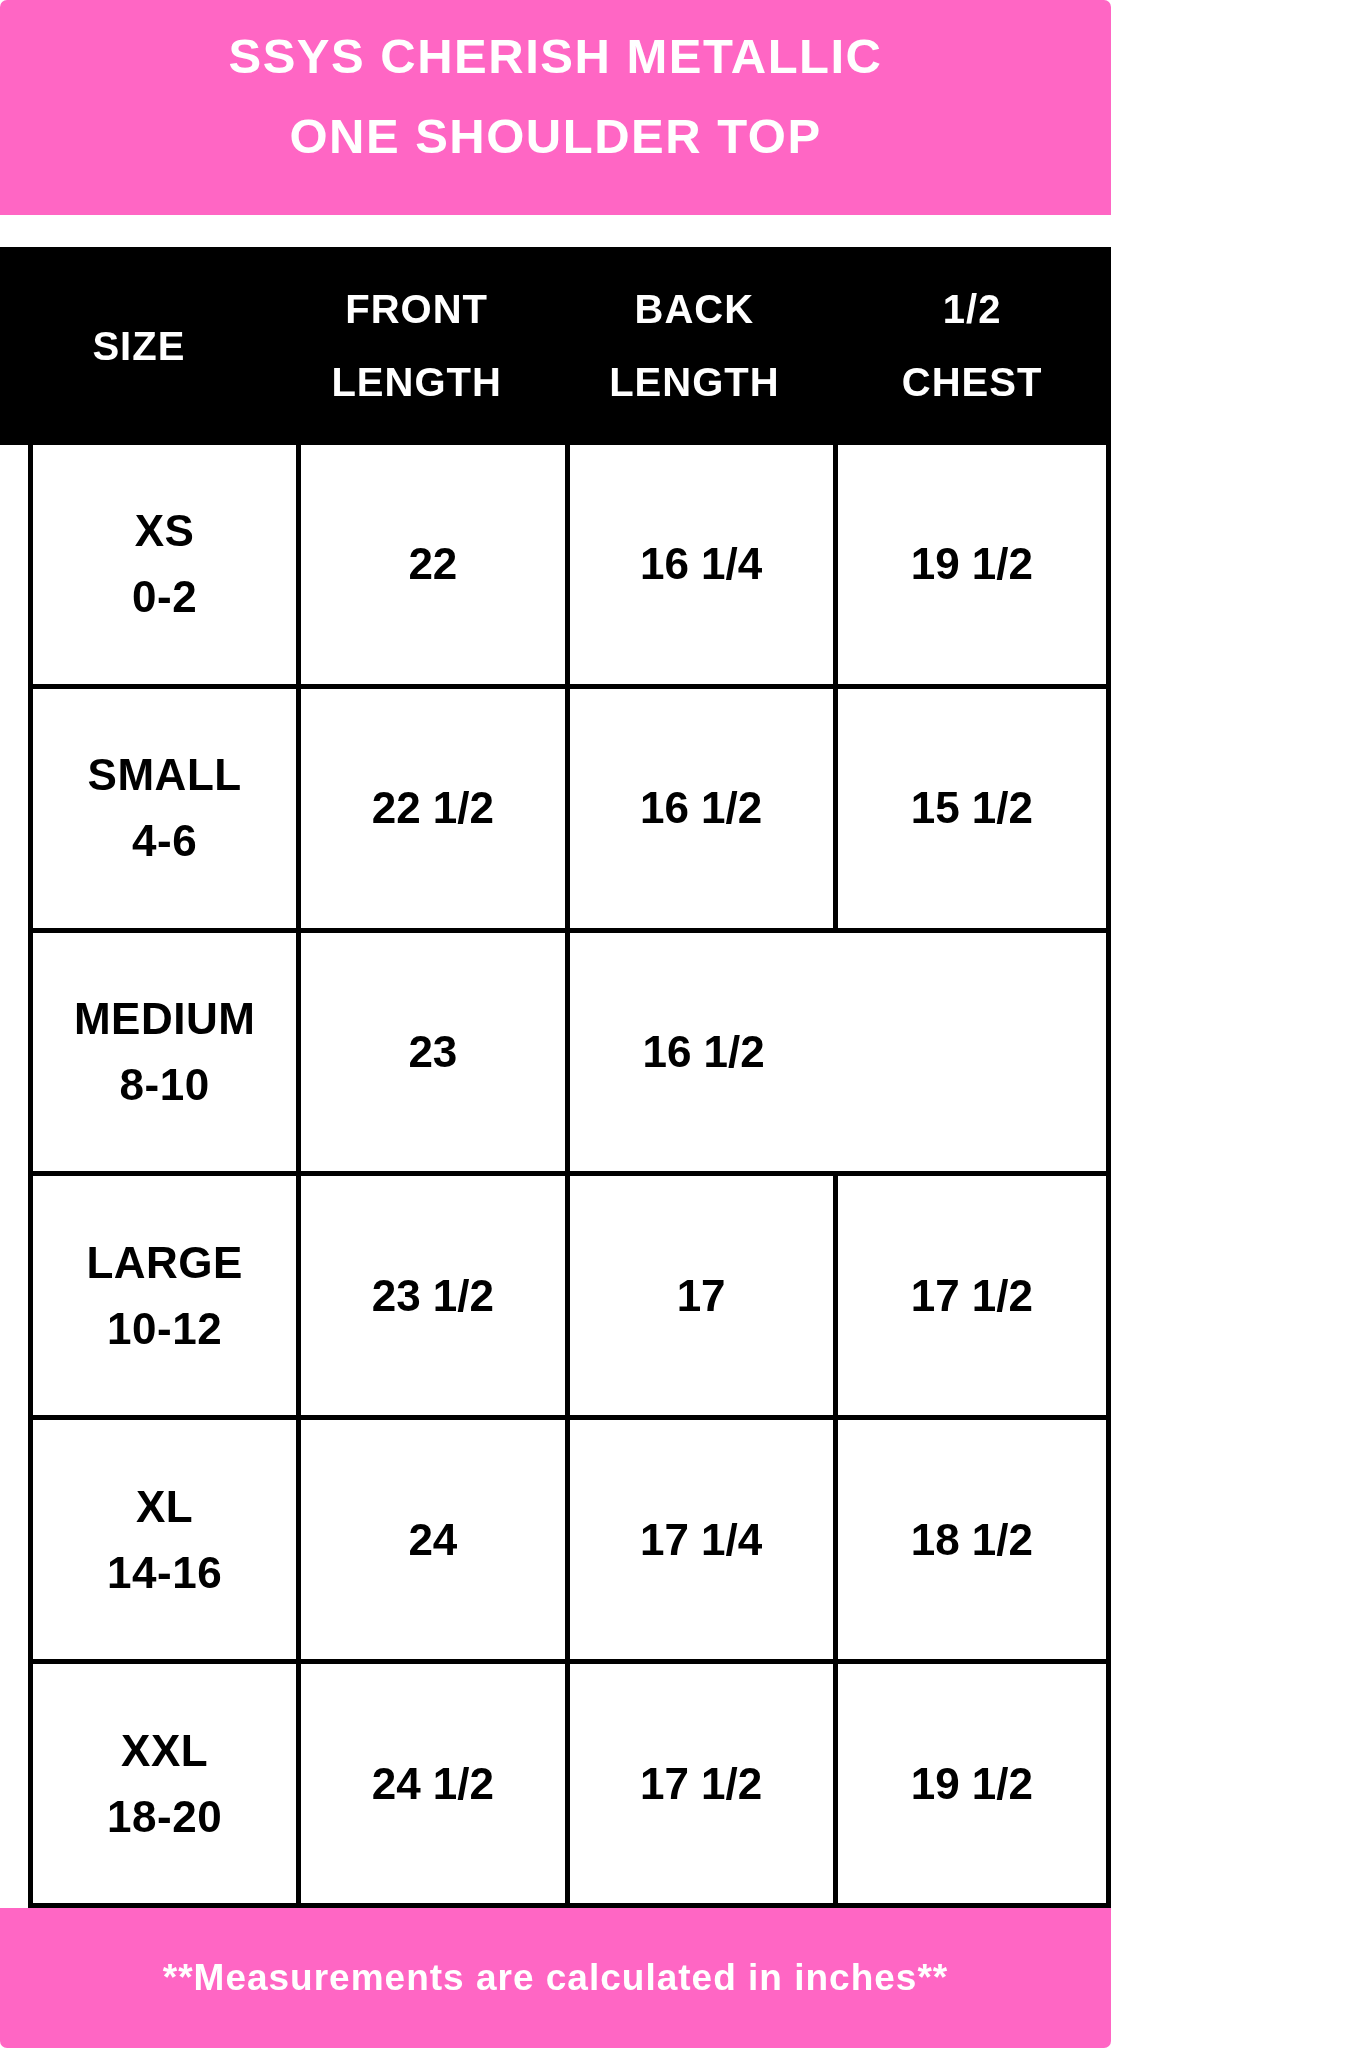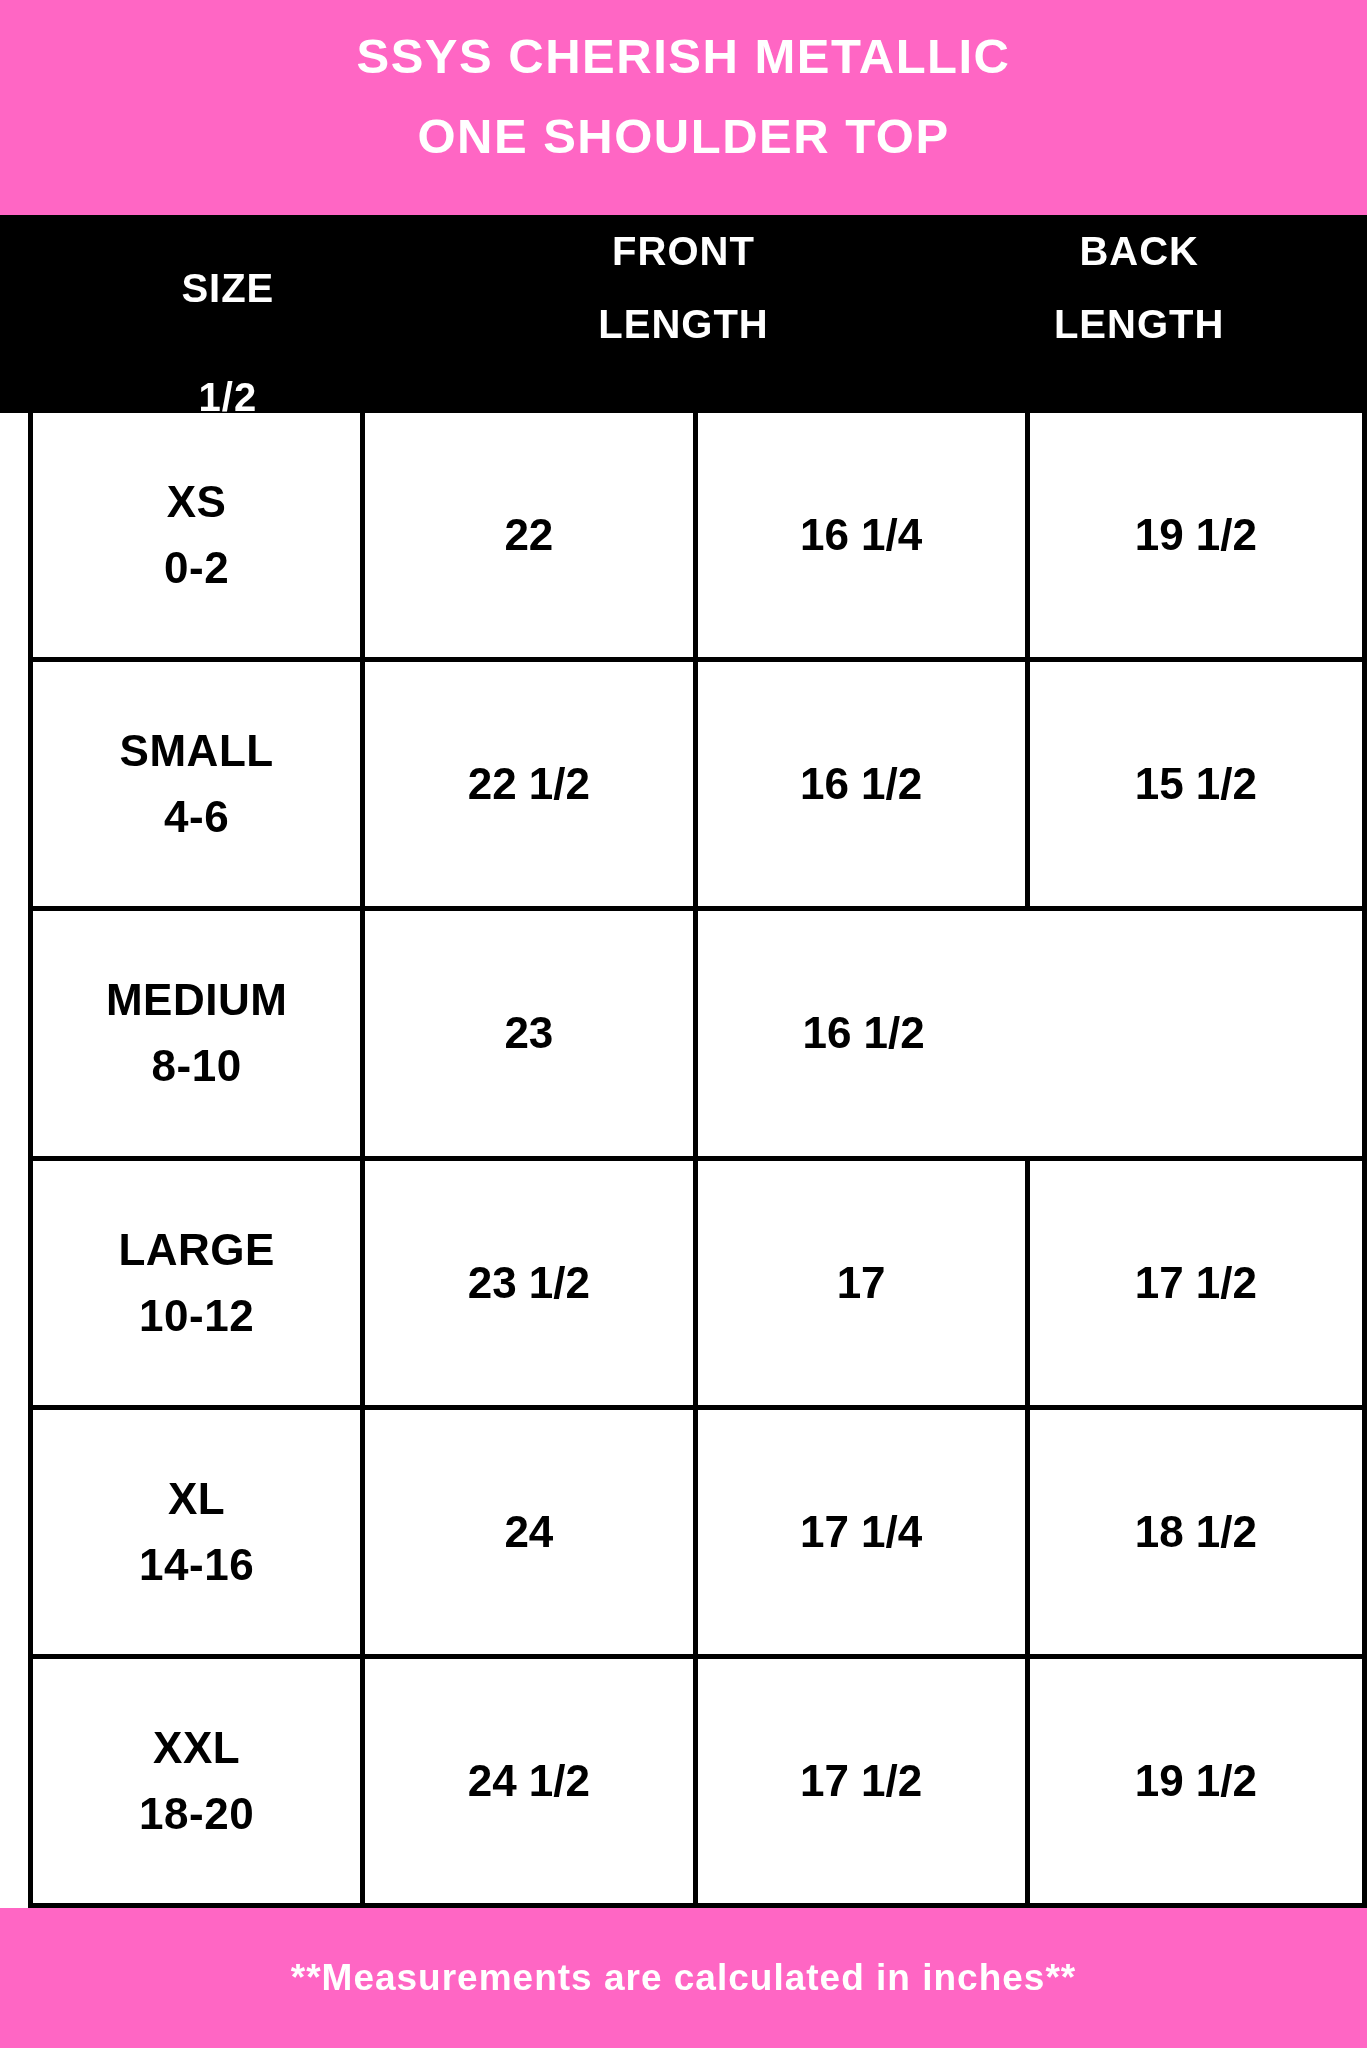--- a/index.html
+++ b/index.html
@@ -3,26 +3,27 @@
 <meta charset="utf-8">
 <style>
   * { margin: 0; padding: 0; box-sizing: border-box; }
   html, body { background: #ffffff; }
   body {
     font-family: "Liberation Sans", sans-serif;
     font-weight: bold;
     width: 1367px;
   }
   .poster {
-    width: 1367px;
+    width: 1111px;
     height: 2048px;
     display: flex;
     flex-direction: column;
     background: #ffffff;
     overflow: hidden;
+    border-radius: 7px;
   }
 
   
   .title-band {
     height: 215px;
     background: #FF66C4;
     color: #ffffff;
     display: flex;
     flex-direction: column;
     justify-content: center;
@@ -35,21 +36,22 @@
     line-height: 80px;
     letter-spacing: 1.5px;
   }
 
   
   .table-head {
     height: 198px;
     background: #000000;
     color: #ffffff;
     display: grid;
-    grid-template-columns: repeat(3, 1fr);
+    grid-template-columns: repeat(4, 1fr);
+    margin-top: 32px;
   }
   .table-head .head-cell {
     display: flex;
     flex-direction: column;
     justify-content: center;
     align-items: center;
     text-align: center;
   }
   .table-head .head-line {
     font-size: 40px;

